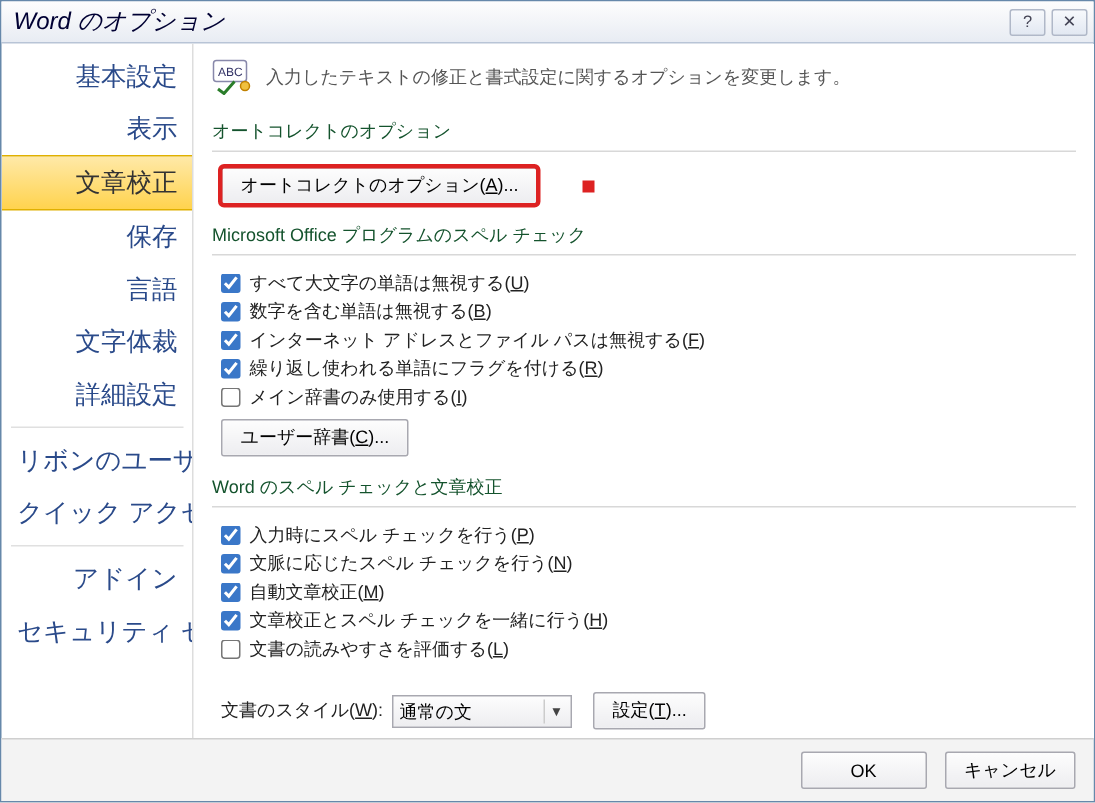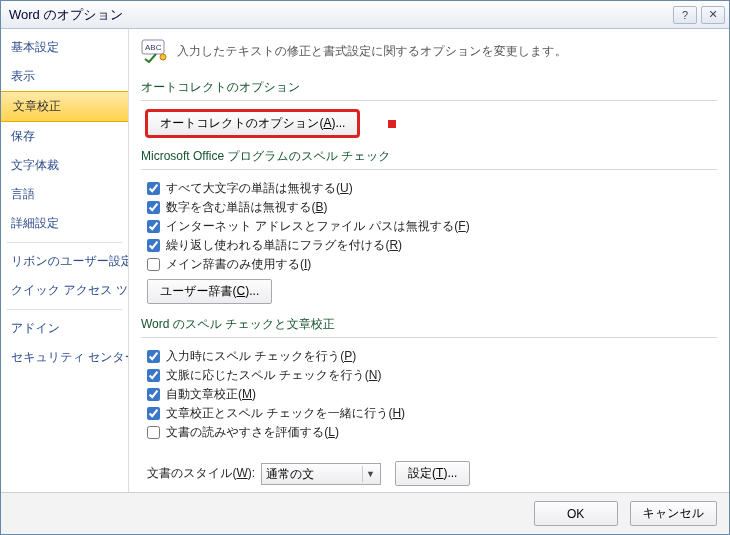--- a/index.html
+++ b/index.html
@@ -1,23 +1,23 @@
 <!DOCTYPE html>
 <html><head>
 <meta charset="utf-8">
 <style>
 * { box-sizing: border-box; margin: 0; padding: 0; }
 body { font-family: "Meiryo UI", "MS UI Gothic", sans-serif; font-size: 12px; background: #ccc; }
 .dialog { width: 730px; height: 535px; background: #fff; border: 1px solid #6688aa; box-shadow: 0 0 8px rgba(0,0,0,.2); display: flex; flex-direction: column; }
 .titlebar { background: linear-gradient(#fdfdfd,#e8ecf3); border-bottom: 1px solid #b8c4d6; height: 28px; display: flex; align-items: center; padding: 0 4px 0 8px; }
-.titlebar .title { flex: 1; color: #003; font-size: 13px; }
+.titlebar .title { flex: 1; color: #003; font-size: 16px; font-style: italic; }
 .tb-icon { width: 24px; height: 18px; border: 1px solid #b0b8c8; background: linear-gradient(#f7f9fc,#e2e8f2); margin-left: 4px; display: flex; align-items: center; justify-content: center; font-size: 11px; color: #445; border-radius: 2px; }
 .body { flex: 1; display: flex; overflow: hidden; }
 .sidebar { width: 128px; background: #fff; border-right: 1px solid #ddd; padding: 4px 0; overflow-y: auto; }
-.side-item { padding: 6px 10px; font-size: 12px; color: #2a4a8a; cursor: default; white-space: nowrap; }
+.side-item { padding: 6px 10px; font-size: 17px; color: #2a4a8a; cursor: default; white-space: nowrap; text-align: right; }
 .side-item.selected { background: linear-gradient(#ffe9a8,#ffd34e); border-top: 1px solid #e0b000; border-bottom: 1px solid #e0b000; color: #333; padding-left: 12px; }
 .divider { height: 1px; background: #e0e0e0; margin: 4px 6px; }
 .main { flex: 1; background: #fff; padding: 10px 12px 0 12px; overflow-y: auto; }
 .header-row { display: flex; align-items: center; margin-bottom: 12px; }
 .abc-icon { width: 28px; height: 24px; margin-right: 8px; display: flex; align-items: flex-end; justify-content: center; }
 .abc-icon svg { width: 28px; height: 24px; }
 .header-text { color: #555; }
 .section-head { color: #14532d; font-size: 12px; padding: 4px 0; border-bottom: 1px solid #d8d8d8; margin: 8px 0 10px 0; }
 .row { display: flex; align-items: center; margin: 4px 0 4px 6px; }
 .desc { color: #333; margin-right: 10px; }
@@ -45,22 +45,22 @@
     <div class="title">Word のオプション</div>
     <div class="tb-icon">?</div>
     <div class="tb-icon">✕</div>
   </div>
   <div class="body">
     <div class="sidebar" id="sidebar">
         <div class="side-item">基本設定</div>
         <div class="side-item">表示</div>
         <div class="side-item selected">文章校正</div>
         <div class="side-item">保存</div>
+        <div class="side-item">言語</div>
         <div class="side-item">文字体裁</div>
-        <div class="side-item">言語</div>
         <div class="side-item">詳細設定</div>
         <div class="divider"></div>
         <div class="side-item">リボンのユーザー設定</div>
         <div class="side-item">クイック アクセス ツール バー</div>
         <div class="divider"></div>
         <div class="side-item">アドイン</div>
         <div class="side-item">セキュリティ センター</div>
       </div>
     <div class="main">
       <div class="header-row">

